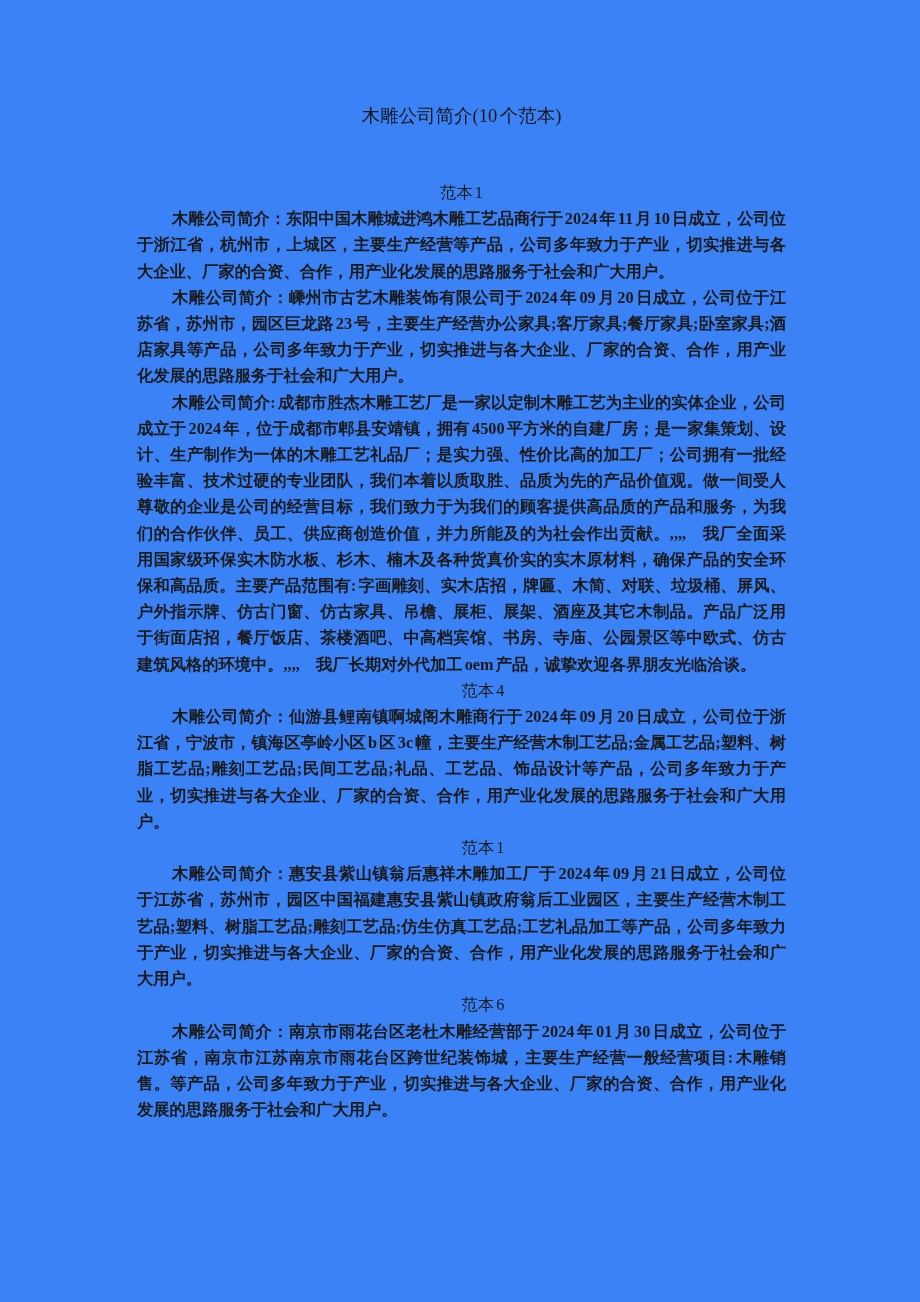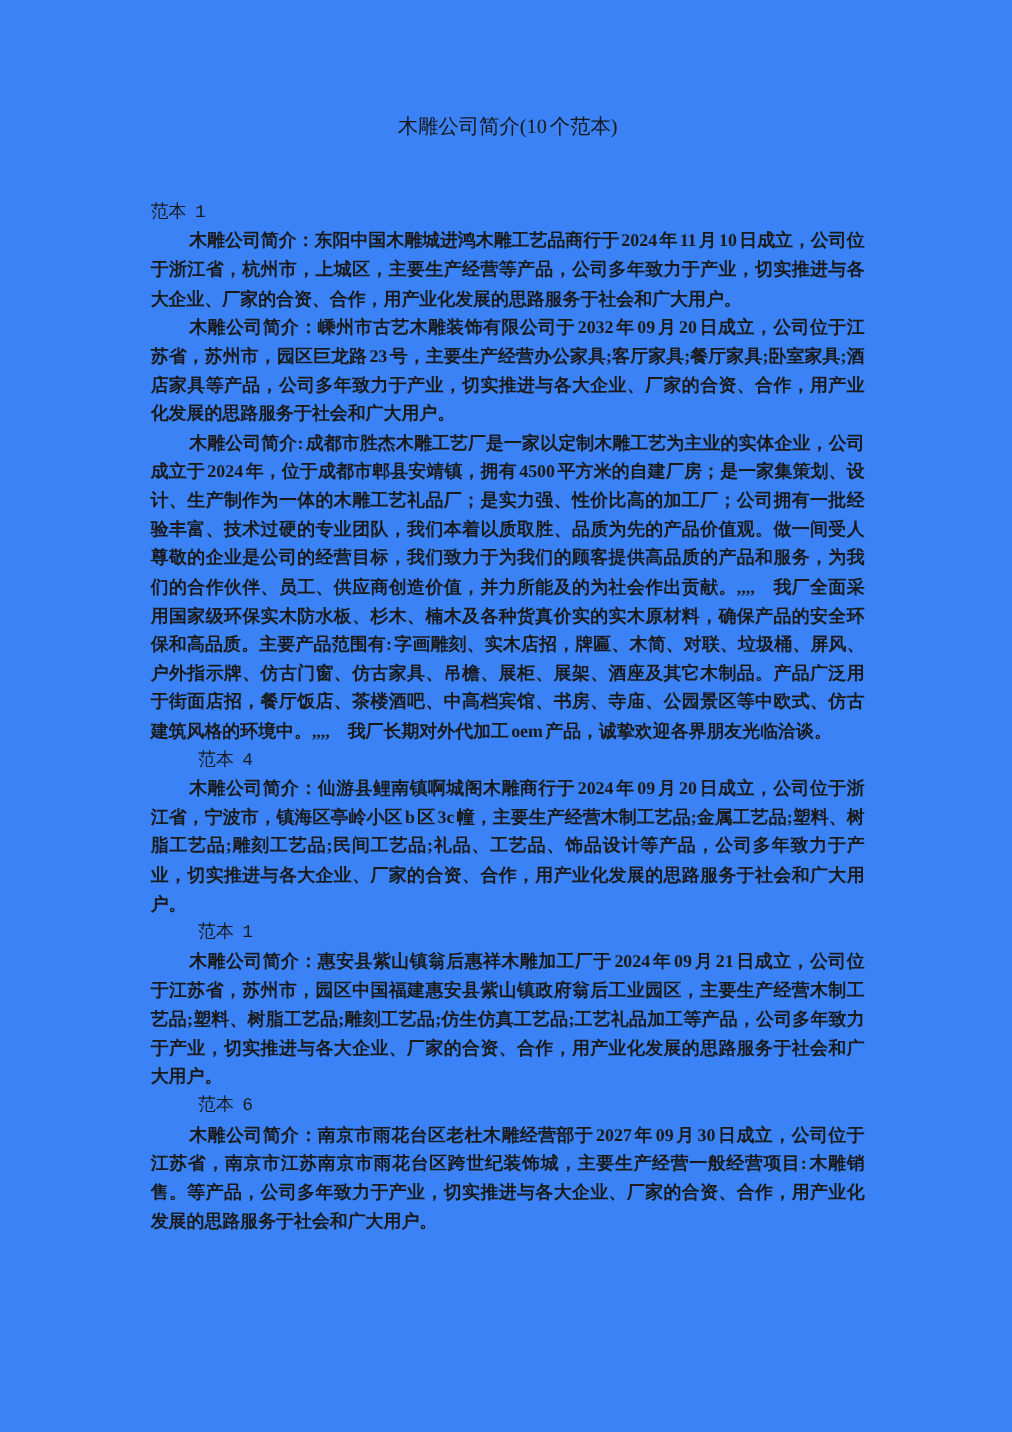--- a/index.html
+++ b/index.html
@@ -32,46 +32,45 @@
   .doc-title {
     font-size: 18.5px;
     font-weight: 400;
     text-align: center;
     margin: 0 0 50px 0;
     line-height: 28px;
     color: #161616;
   }
   .sample-label {
     margin: 0;
-    text-align: left;
+    text-align: center;
     text-indent: 0;
-    font-family: Liberation Mono, monospace;
   }
   .sample-label.indented {
     text-indent: 43px;
   }
   .sample-body {
     margin: 0;
     text-align: justify;
     text-indent: 35px;
     font-weight: bold;
   }
 </style>
 </head>
 <body>
 
 <div class="page">
   <div class="content">
     <h1 class="doc-title">木雕公司简介(10 个范本)</h1>
     <div id="sections-root">
         <p class="sample-label">范本 1</p>
         <p class="sample-body">木雕公司简介：东阳中国木雕城进鸿木雕工艺品商行于 2024 年 11 月 10 日成立，公司位于浙江省，杭州市，上城区，主要生产经营等产品，公司多年致力于产业，切实推进与各大企业、厂家的合资、合作，用产业化发展的思路服务于社会和广大用户。</p>
-        <p class="sample-body">木雕公司简介：嵊州市古艺木雕装饰有限公司于 2032 年 09 月 20 日成立，公司位于江苏省，苏州市，园区巨龙路 23 号，主要生产经营办公家具;客厅家具;餐厅家具;卧室家具;酒店家具等产品，公司多年致力于产业，切实推进与各大企业、厂家的合资、合作，用产业化发展的思路服务于社会和广大用户。</p>
+        <p class="sample-body">木雕公司简介：嵊州市古艺木雕装饰有限公司于 2024 年 09 月 20 日成立，公司位于江苏省，苏州市，园区巨龙路 23 号，主要生产经营办公家具;客厅家具;餐厅家具;卧室家具;酒店家具等产品，公司多年致力于产业，切实推进与各大企业、厂家的合资、合作，用产业化发展的思路服务于社会和广大用户。</p>
         <p class="sample-body">木雕公司简介: 成都市胜杰木雕工艺厂是一家以定制木雕工艺为主业的实体企业，公司成立于 2024 年，位于成都市郫县安靖镇，拥有 4500 平方米的自建厂房；是一家集策划、设计、生产制作为一体的木雕工艺礼品厂；是实力强、性价比高的加工厂；公司拥有一批经验丰富、技术过硬的专业团队，我们本着以质取胜、品质为先的产品价值观。做一间受人尊敬的企业是公司的经营目标，我们致力于为我们的顾客提供高品质的产品和服务，为我们的合作伙伴、员工、供应商创造价值，并力所能及的为社会作出贡献。,,,,　我厂全面采用国家级环保实木防水板、杉木、楠木及各种货真价实的实木原材料，确保产品的安全环保和高品质。主要产品范围有: 字画雕刻、实木店招，牌匾、木简、对联、垃圾桶、屏风、户外指示牌、仿古门窗、仿古家具、吊檐、展柜、展架、酒座及其它木制品。产品广泛用于街面店招，餐厅饭店、茶楼酒吧、中高档宾馆、书房、寺庙、公园景区等中欧式、仿古建筑风格的环境中。,,,,　我厂长期对外代加工 oem 产品，诚挚欢迎各界朋友光临洽谈。</p>
         <p class="sample-label indented">范本 4</p>
         <p class="sample-body">木雕公司简介：仙游县鲤南镇啊城阁木雕商行于 2024 年 09 月 20 日成立，公司位于浙江省，宁波市，镇海区亭岭小区 b 区 3c 幢，主要生产经营木制工艺品;金属工艺品;塑料、树脂工艺品;雕刻工艺品;民间工艺品;礼品、工艺品、饰品设计等产品，公司多年致力于产业，切实推进与各大企业、厂家的合资、合作，用产业化发展的思路服务于社会和广大用户。</p>
         <p class="sample-label indented">范本 1</p>
         <p class="sample-body">木雕公司简介：惠安县紫山镇翁后惠祥木雕加工厂于 2024 年 09 月 21 日成立，公司位于江苏省，苏州市，园区中国福建惠安县紫山镇政府翁后工业园区，主要生产经营木制工艺品;塑料、树脂工艺品;雕刻工艺品;仿生仿真工艺品;工艺礼品加工等产品，公司多年致力于产业，切实推进与各大企业、厂家的合资、合作，用产业化发展的思路服务于社会和广大用户。</p>
         <p class="sample-label indented">范本 6</p>
-        <p class="sample-body">木雕公司简介：南京市雨花台区老杜木雕经营部于 2027 年 09 月 30 日成立，公司位于江苏省，南京市江苏南京市雨花台区跨世纪装饰城，主要生产经营一般经营项目: 木雕销售。等产品，公司多年致力于产业，切实推进与各大企业、厂家的合资、合作，用产业化发展的思路服务于社会和广大用户。</p>
+        <p class="sample-body">木雕公司简介：南京市雨花台区老杜木雕经营部于 2024 年 01 月 30 日成立，公司位于江苏省，南京市江苏南京市雨花台区跨世纪装饰城，主要生产经营一般经营项目: 木雕销售。等产品，公司多年致力于产业，切实推进与各大企业、厂家的合资、合作，用产业化发展的思路服务于社会和广大用户。</p>
       </div>
   </div>
 </div>
 
 </body></html>

